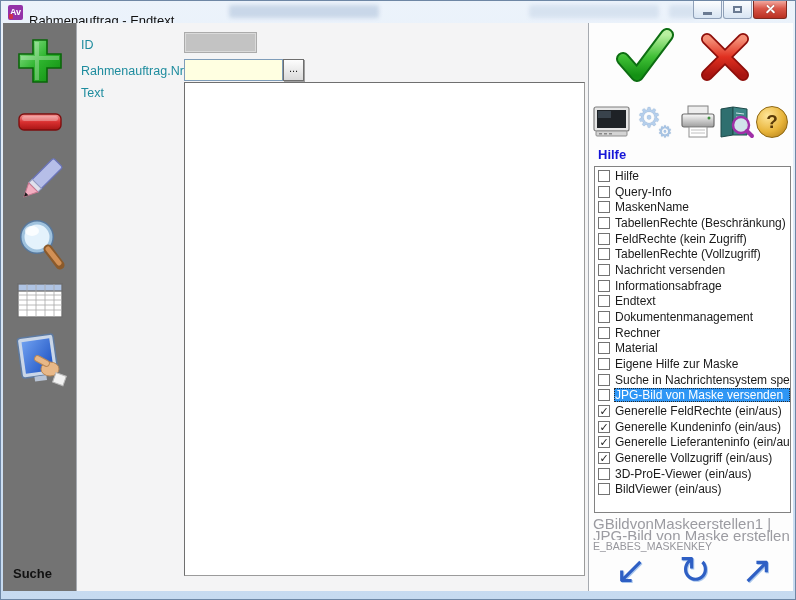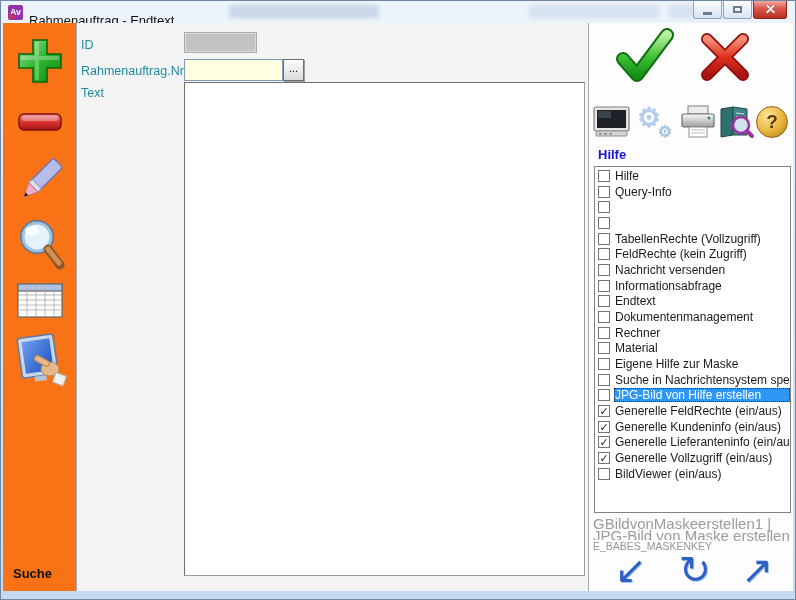--- a/index.html
+++ b/index.html
@@ -25,21 +25,21 @@
   .winbtn .maxgl{width:9px;height:7px;border:2px solid #6A7A92;}
   .winbtn.close{width:34px;background:linear-gradient(#F2A89E,#D95648 45%,#B93022);border-color:#7E2A20;}
   .winbtn.close::before,.winbtn.close::after{content:"";position:absolute;width:11px;height:2.4px;background:#fff;
     box-shadow:0 0 1px #70221a;border-radius:1px;}
   .winbtn.close::before{transform:rotate(45deg);}
   .winbtn.close::after{transform:rotate(-45deg);}
   
   .content{position:absolute;left:2px;top:22px;right:2px;bottom:8px;background:#fff;}
   .form-bg{position:absolute;left:74px;top:0;width:511px;height:100%;background:#F4F4F5;}
   
-  .sidebar{position:absolute;left:0;top:0;width:74px;height:100%;background:#f97316;border-right:1px solid #A6AAB0;}
+  .sidebar{position:absolute;left:0;top:0;width:74px;height:100%;background:#737373;border-right:1px solid #A6AAB0;}
   .sbtn{position:absolute;left:50%;transform:translateX(-50%);cursor:pointer;display:flex;align-items:center;justify-content:center;}
   .suche{position:absolute;left:10px;top:543px;font-size:13px;font-weight:bold;color:#111;}
   
   .flabel{position:absolute;font-size:12.5px;color:var(--label_teal,#1E8C9E);}
   .id-field{position:absolute;left:181px;top:9px;width:73px;height:21px;background:var(--field_gray,#C3C3C3);
     border:1px solid #ABABAB;box-shadow:inset 0 0 0 1px #DADADA;}
   .nr-field{position:absolute;left:181px;top:36px;width:99px;height:22px;background:var(--field_yellow,#FFFFE1);
     border:1px solid #7F9DB9;font:12px "Liberation Sans",sans-serif;padding:2px 4px;}
   .browse-btn{position:absolute;left:280px;top:36px;width:21px;height:22px;background:linear-gradient(#FDFDFD,#DADADA);
     border:1px solid #6E6E6E;box-shadow:1px 1px 0 rgba(0,0,0,.35);font-size:11px;line-height:16px;text-align:center;cursor:pointer;color:#222;}
@@ -296,36 +296,38 @@
     <span class="hlabel">Hilfe</span>
   </div>
 
   <div class="hrow">
     <span class="cb"></span>
     <span class="hlabel">Query-Info</span>
   </div>
 
   <div class="hrow">
     <span class="cb"></span>
-  </div>
-
-  <div class="hrow">
-    <span class="cb"></span>
+    <span class="hlabel">MaskenName</span>
+  </div>
+
+  <div class="hrow">
+    <span class="cb"></span>
+    <span class="hlabel">TabellenRechte (Beschränkung)</span>
+  </div>
+
+  <div class="hrow">
+    <span class="cb"></span>
+    <span class="hlabel">FeldRechte (kein Zugriff)</span>
   </div>
 
   <div class="hrow">
     <span class="cb"></span>
     <span class="hlabel">TabellenRechte (Vollzugriff)</span>
   </div>
 
-  <div class="hrow">
-    <span class="cb"></span>
-    <span class="hlabel">FeldRechte (kein Zugriff)</span>
-  </div>
-
 
   <div class="hrow">
     <span class="cb"></span>
     <span class="hlabel">Nachricht versenden</span>
   </div>
 
   <div class="hrow">
     <span class="cb"></span>
     <span class="hlabel">Informationsabfrage</span>
   </div>
@@ -355,21 +357,21 @@
     <span class="hlabel">Eigene Hilfe zur Maske</span>
   </div>
 
   <div class="hrow">
     <span class="cb"></span>
     <span class="hlabel">Suche in Nachrichtensystem speicl</span>
   </div>
 
   <div class="hrow">
     <span class="cb"></span>
-    <span class="hlabel sel">JPG-Bild von Hilfe erstellen</span>
+    <span class="hlabel sel">JPG-Bild von Maske versenden</span>
   </div>
 
   <div class="hrow">
     <span class="cb">✓</span>
     <span class="hlabel">Generelle FeldRechte (ein/aus)</span>
   </div>
 
   <div class="hrow">
     <span class="cb">✓</span>
     <span class="hlabel">Generelle Kundeninfo (ein/aus)</span>
@@ -378,20 +380,24 @@
   <div class="hrow">
     <span class="cb">✓</span>
     <span class="hlabel">Generelle Lieferanteninfo (ein/aus)</span>
   </div>
 
   <div class="hrow">
     <span class="cb">✓</span>
     <span class="hlabel">Generelle Vollzugriff (ein/aus)</span>
   </div>
 
+  <div class="hrow">
+    <span class="cb"></span>
+    <span class="hlabel">3D-ProE-Viewer (ein/aus)</span>
+  </div>
 
   <div class="hrow">
     <span class="cb"></span>
     <span class="hlabel">BildViewer (ein/aus)</span>
   </div>
 </div>
 
     <div class="status-text">GBildvonMaskeerstellen1 | JPG-Bild von Maske erstellen</div>
     <div class="mask-key">E_BABES_MASKENKEY</div>
 

